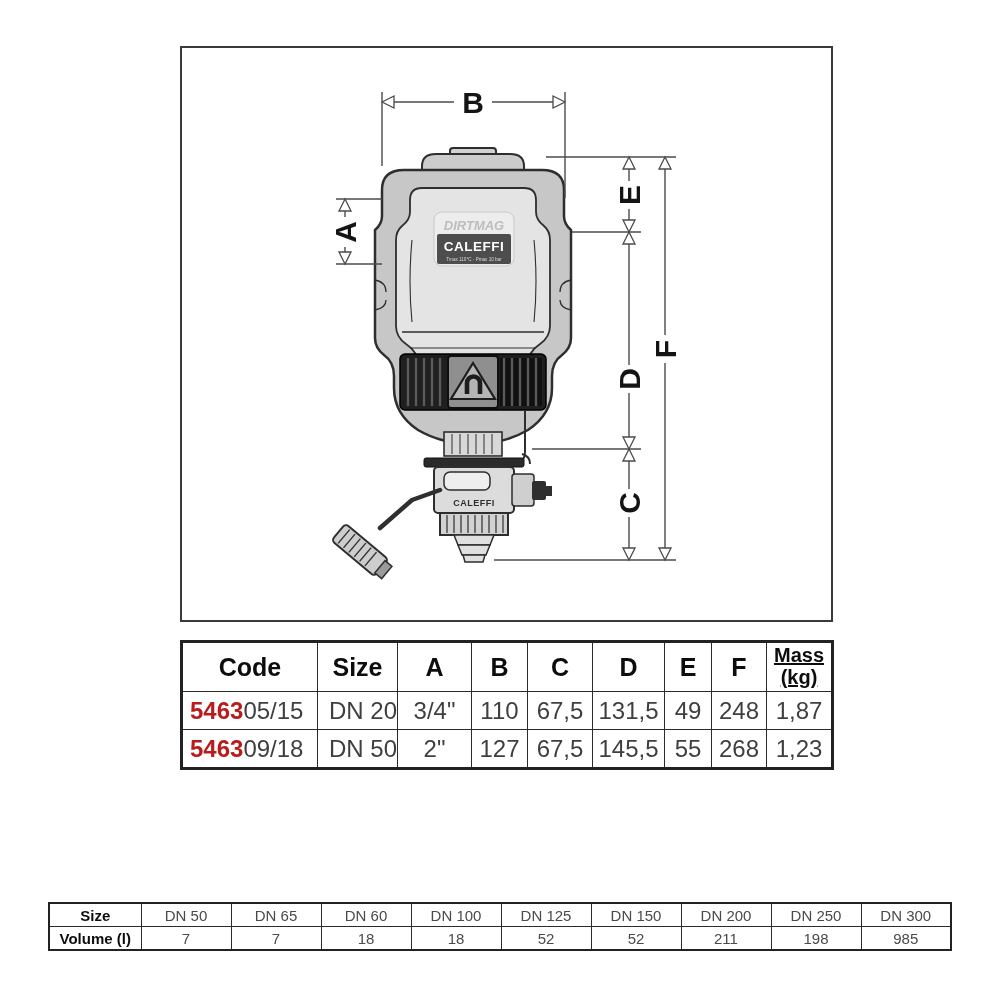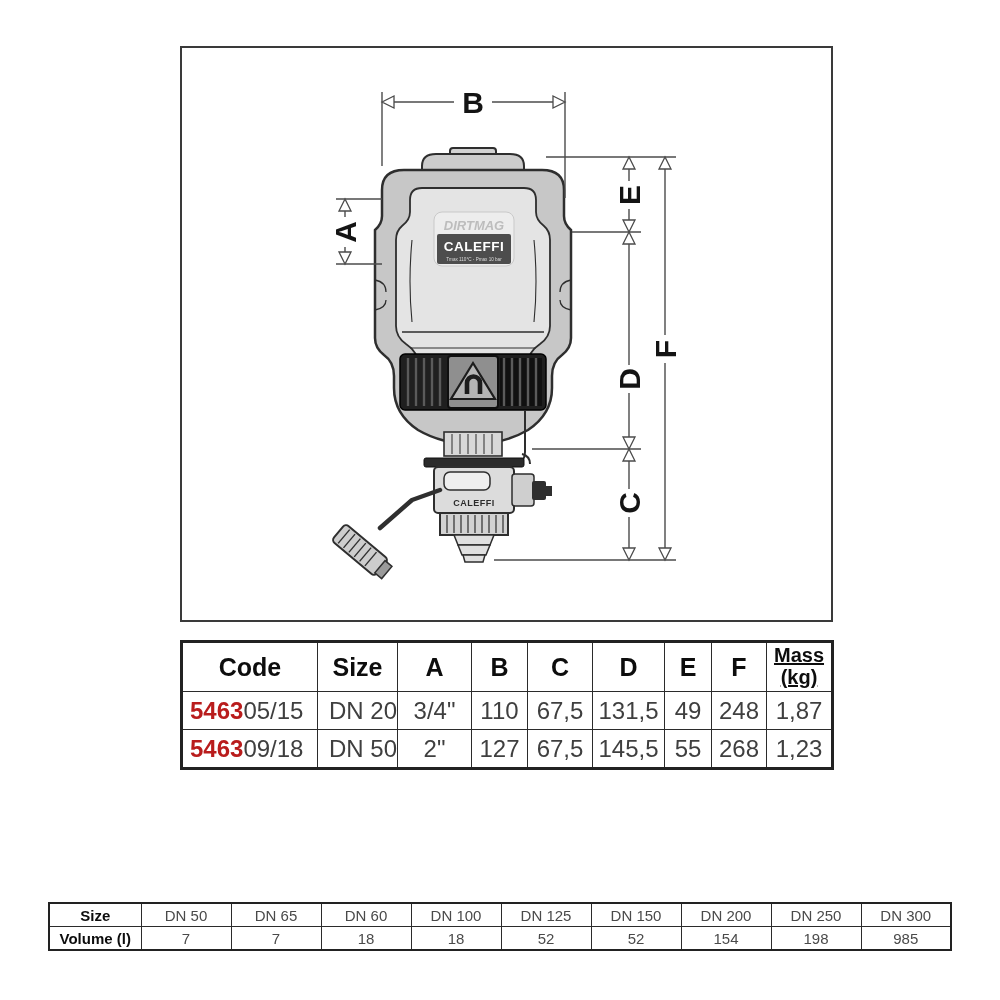--- a/index.html
+++ b/index.html
@@ -278,20 +278,20 @@
       <td>DN 300</td>
     </tr>
     <tr>
       <td class="rowlab">Volume (l)</td>
       <td>7</td>
       <td>7</td>
       <td>18</td>
       <td>18</td>
       <td>52</td>
       <td>52</td>
-      <td>154</td>
+      <td>211</td>
       <td>198</td>
       <td>985</td>
     </tr>
   </tbody>
     </table>
 
 </div>
 
 </body></html>

